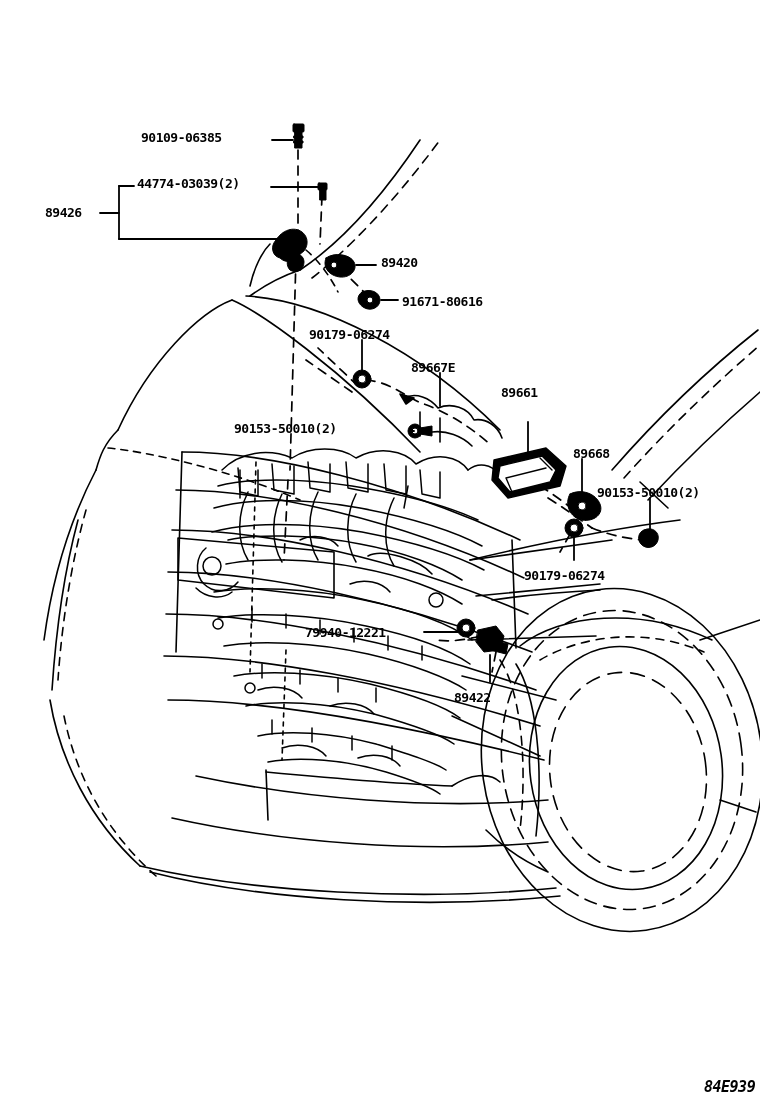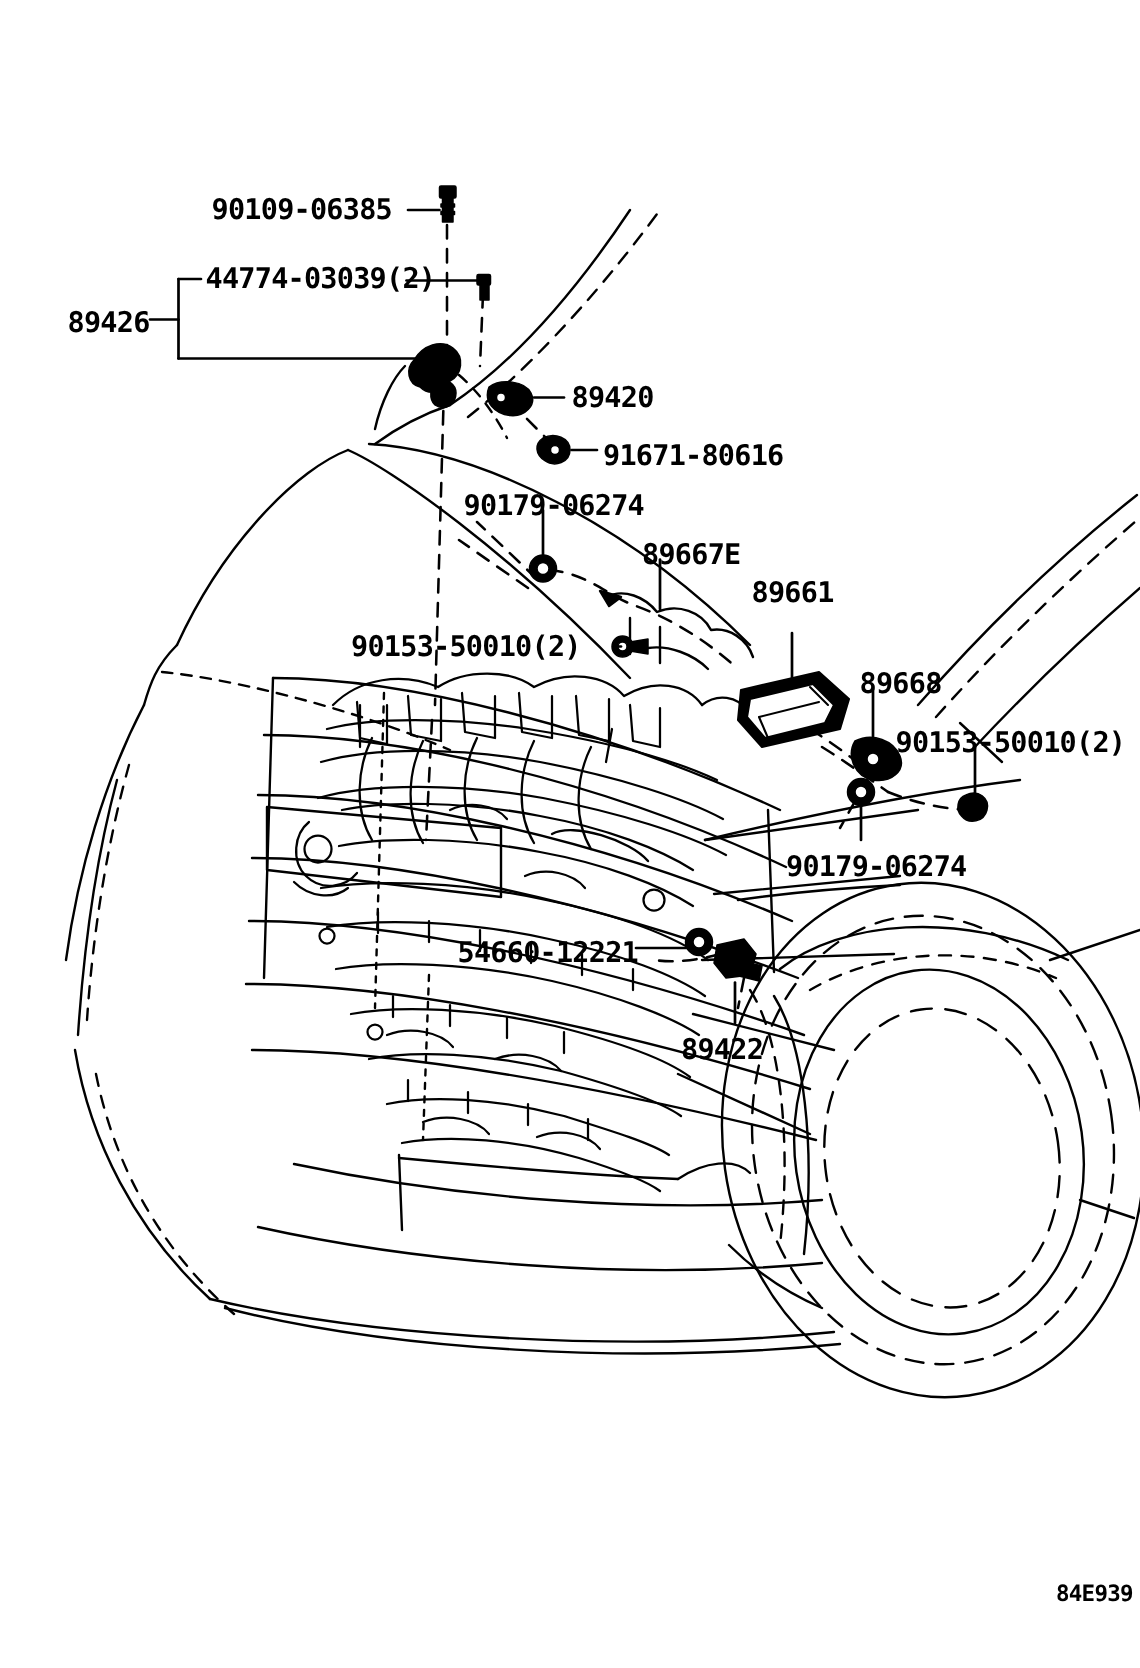--- a/index.html
+++ b/index.html
@@ -1,20 +1,20 @@
 <!DOCTYPE html>
 <html><head>
 <meta charset="utf-8">
 <style>
   html,body{margin:0;padding:0;background:#ffffff;}
   body{width:760px;height:1112px;overflow:hidden;font-family:"DejaVu Sans Mono",monospace;}
   #sheet{position:relative;width:760px;height:1112px;background:#fff;}
   svg.layer{position:absolute;left:0;top:0;width:760px;height:1112px;}
   .lbl{position:absolute;font-family:"DejaVu Sans Mono",monospace;font-weight:bold;
-       font-size:19px;letter-spacing:-0.5px;color:#000;white-space:nowrap;line-height:1;}
+       font-size:13px;letter-spacing:-0.5px;color:#000;white-space:nowrap;line-height:1;}
   .code{position:absolute;font-family:"DejaVu Sans Mono",monospace;font-weight:bold;
         font-size:15px;color:#000;white-space:nowrap;letter-spacing:-0.5px;}
 </style>
 </head>
 <body>
 
 <div id="sheet">
 
   <svg class="layer" viewBox="0 0 760 1112">
     <g fill="none" stroke="#000" stroke-width="1.6" stroke-linecap="round" stroke-linejoin="round">
@@ -308,31 +308,31 @@
   <div class="lbl" style="left:137px;top:177px;">44774-03039(2)</div>
 
   <div class="lbl" style="left:45px;top:206px;text-align:center;">89426</div>
 
   <div class="lbl" style="left:381px;top:256px;">89420</div>
 
   <div class="lbl" style="left:402px;top:295px;">91671-80616</div>
 
   <div class="lbl" style="left:309px;top:328px;">90179-06274</div>
 
-  <div class="lbl" style="left:411px;top:361px;margin-left:17px;">89667E</div>
+  <div class="lbl" style="left:411px;top:361px;">89667E</div>
 
   <div class="lbl" style="left:234px;top:422px;">90153-50010(2)</div>
 
   <div class="lbl" style="left:501px;top:386px;">89661</div>
 
   <div class="lbl" style="left:556px;top:447px;margin-left:17px;">89668</div>
 
   <div class="lbl" style="left:597px;top:486px;">90153-50010(2)</div>
 
   <div class="lbl" style="left:524px;top:569px;">90179-06274</div>
 
-  <div class="lbl" style="left:305px;top:626px;">54660-12221</div>
+  <div class="lbl" style="left:305px;top:626px;">79940-12221</div>
 
   <div class="lbl" style="left:454px;top:691px;">89422</div>
 
-  <div class="code" style="left:704px;top:1053px;">84E939</div>
+  <div class="code" style="left:704px;top:1078px;font-style:italic;">84E939</div>
 
 </div>
 
 </body></html>

